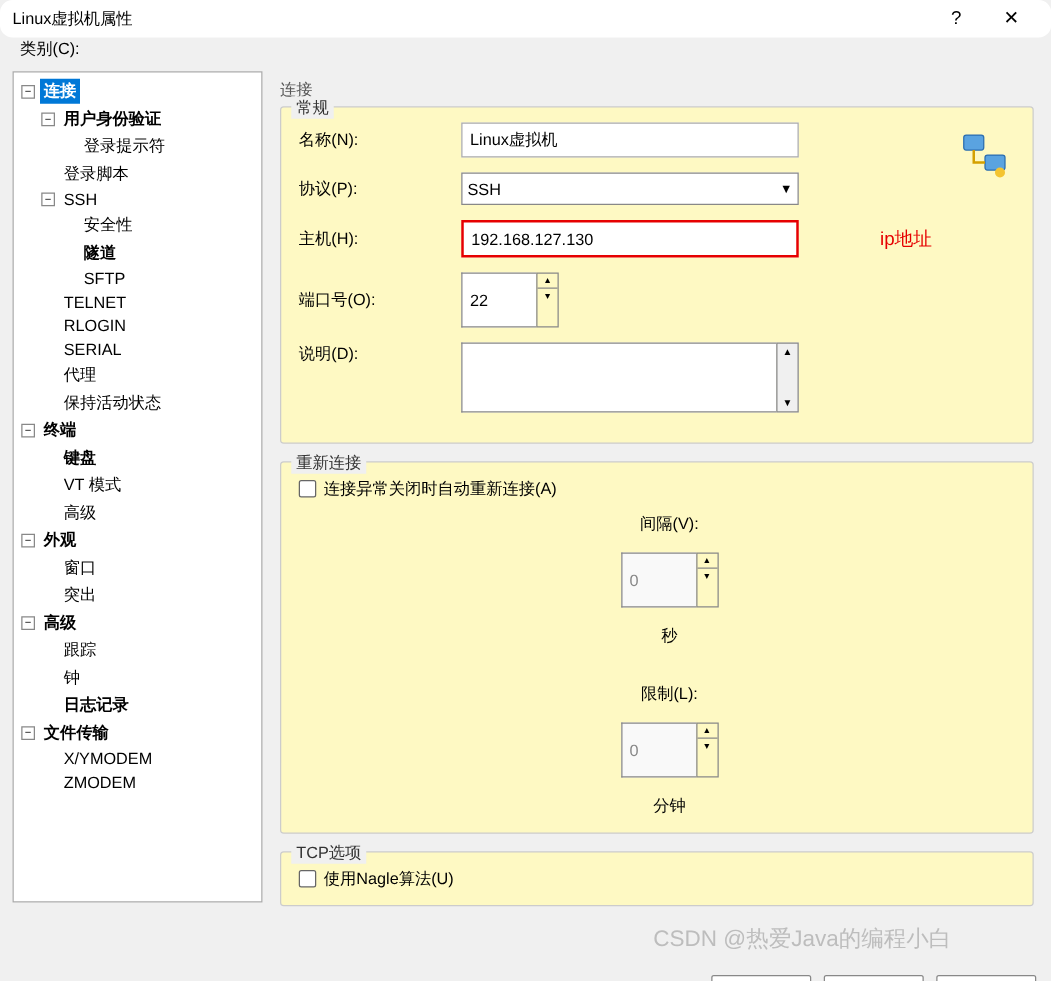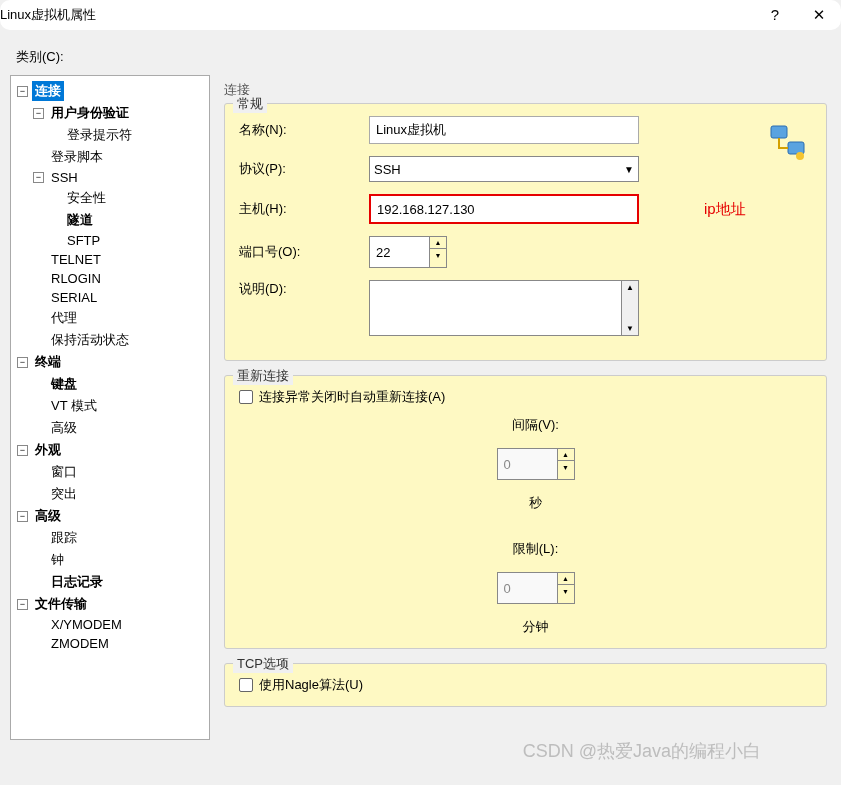--- a/index.html
+++ b/index.html
@@ -1,21 +1,21 @@
 <!DOCTYPE html>
 <html><head>
 <meta charset="utf-8">
 <style>
 * { box-sizing: border-box; margin: 0; padding: 0; font-family: "Microsoft YaHei", sans-serif; font-size: 13px; }
 body { background: #f0f0f0; width: 841px; height: 785px; overflow: hidden; }
-.titlebar { display: flex; align-items: center; height: 30px; padding: 0 0; background: #fff; border-radius: 10px; }
+.titlebar { display: flex; align-items: center; height: 30px; padding: 0 10px; background: #fff; border-radius: 10px; }
 .titlebar .title { flex: 1; }
 .titlebar .btn { width: 44px; text-align: center; font-size: 15px; line-height: 30px; }
 .content { display: flex; height: 720px; padding: 5px 10px 0 10px; gap: 10px; }
-.cat-label { padding: 18px 10px 4px 16px; }
+.cat-label { padding: 0 10px 4px 16px; }
 .tree-panel { width: 200px; border: 1px solid #aaa; background: #fff; overflow: auto; padding: 4px 2px; height: 665px; }
 .row { display: flex; align-items: center; padding: 1px 0; }
 .expander { width: 11px; height: 11px; border: 1px solid #888; display: flex; align-items: center; justify-content: center; font-size: 9px; line-height: 1; margin-right: 4px; cursor: pointer; background: #fff; }
 .spacer { width: 15px; display: inline-block; }
 .node-label { padding: 1px 3px; cursor: pointer; white-space: nowrap; }
 .node-label.selected { background: #0078d7; color: #fff; }
 .bold { font-weight: bold; }
 .ind1 { padding-left: 4px; }
 .ind2 { padding-left: 20px; }
 .ind3 { padding-left: 36px; }
@@ -24,21 +24,21 @@
 .fieldset { border: 1px solid #ccc; border-radius: 3px; margin: 0 4px 14px 4px; padding: 12px 14px; position: relative; background: #fef9c3; }
 .legend { position: absolute; top: -9px; left: 8px; background: #f0f0f0; padding: 0 4px; color: #333; }
 .form-row { display: flex; align-items: center; margin-bottom: 12px; }
 .form-label { width: 130px; }
 .text-input { height: 26px; border: 1px solid #aaa; padding: 13px 6px; background: #fff; }
 .text-input.wide { width: 270px; }
 .text-input.host { width: 270px; border: 2px solid #e60000; }
 .select { width: 270px; height: 26px; border: 1px solid #888; background: #fff; padding: 2px 4px; display: flex; align-items: center; justify-content: space-between; }
 .chev { font-size: 10px; }
 .spinner { display: flex; }
-.spinner input { width: 60px; height: 32px; border: 1px solid #888; border-right: none; padding: 2px 6px; }
+.spinner input { width: 60px; height: 44px; border: 1px solid #888; border-right: none; padding: 2px 6px; }
 .spin-btns { display: flex; flex-direction: column; border: 1px solid #888; width: 18px; }
 .spin-btns div { height: 12px; font-size: 7px; display: flex; align-items: center; justify-content: center; cursor: pointer; }
 .spin-btns div:first-child { border-bottom: 1px solid #888; }
 .textarea-wrap { display: flex; }
 .textarea { width: 252px; height: 56px; border: 1px solid #888; border-right: none; background: #fff; resize: none; padding: 4px; }
 .ta-scroll { width: 18px; border: 1px solid #888; display: flex; flex-direction: column; justify-content: space-between; background: #f0f0f0; }
 .ta-scroll div { font-size: 8px; text-align: center; padding: 2px 0; }
 .checkbox-row { display: flex; align-items: center; margin-bottom: 10px; }
 .checkbox { width: 14px; height: 14px; border: 1px solid #666; border-radius: 2px; margin-right: 6px; background: #fff; }
 .inline-group { display: flex; align-items: center; gap: 14px; padding-left: 20px; flex-direction: column; }

